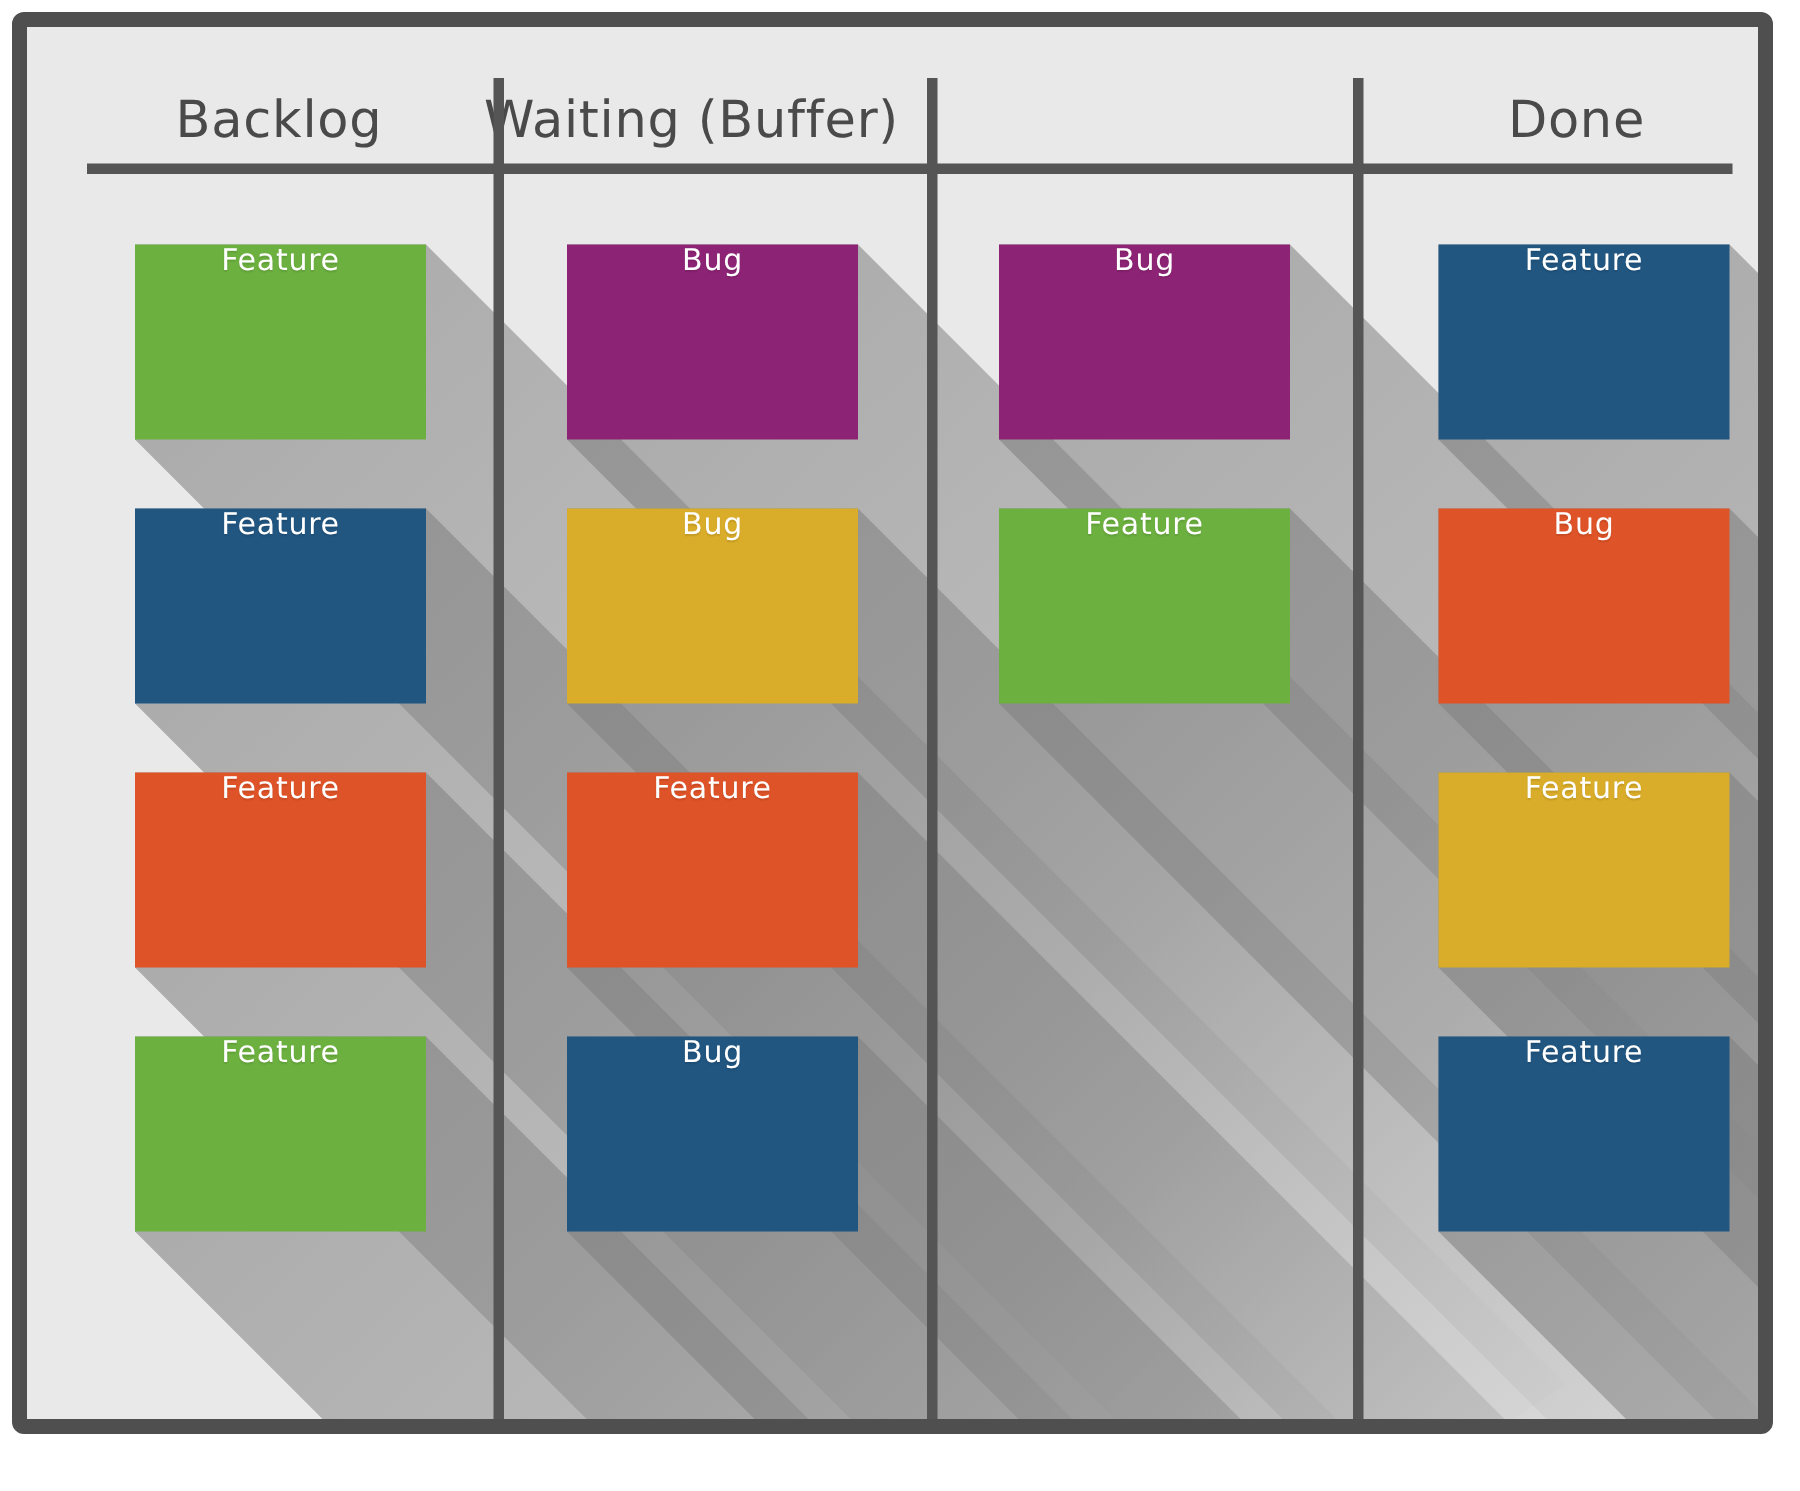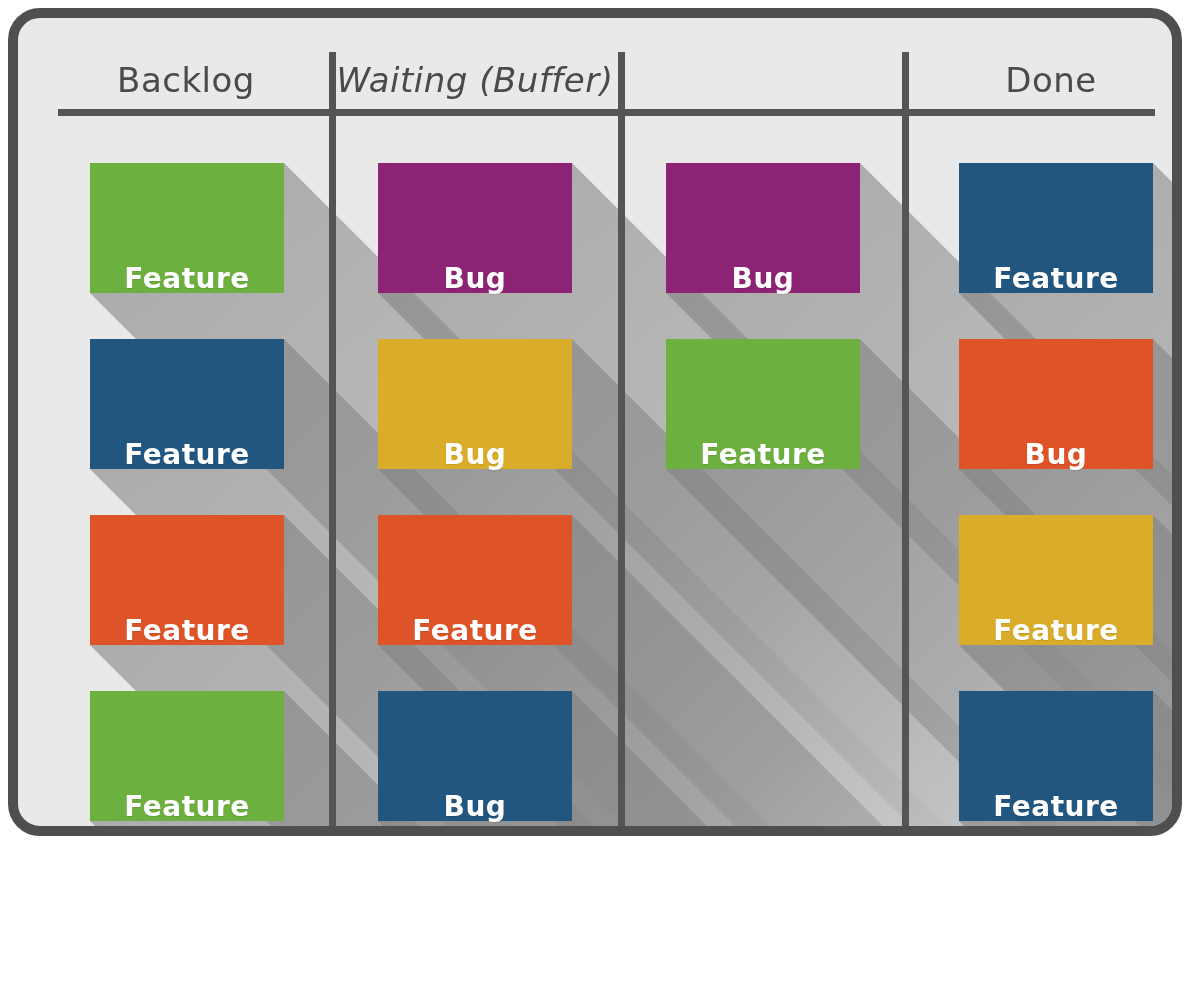--- a/index.html
+++ b/index.html
@@ -13,24 +13,24 @@
     height: 994px;
     overflow: hidden;
     font-family: "DejaVu Sans", sans-serif;
   }
 
   #board-frame {
     position: absolute;
     left: 8px;
     top: 8px;
     width: 1174px;
-    height: 828px;
+    height: 948px;
     box-sizing: border-box;
     border: 10px solid #4F4F4F;
-    border-radius: 32px;
+    border-radius: 8px;
     background: #E9E9E9;
     overflow: hidden;
   }
 
   #board-inner {
     position: absolute;
     left: 0;
     top: 0;
     width: 1154px;
     height: 948px;
@@ -78,26 +78,26 @@
     height: 898px;
     background: #555555;
   }
 
   
   .card {
     position: absolute;
     width: 194px;
     height: 130px;
     display: flex;
-    align-items: flex-end;
+    align-items: flex-start;
     justify-content: center;
     color: #FFFFFF;
     font-family: "DejaVu Sans", sans-serif;
-    font-size: 28px;
-    font-weight: 700;
+    font-size: 20px;
+    font-weight: 400;
     letter-spacing: 0.5px;
     box-sizing: border-box;
   }
   .card-label {
     display: block;
     line-height: 1;
     text-shadow: 0 1px 1px rgba(0,0,0,0.10);
   }
 </style>
 </head>
@@ -129,21 +129,21 @@
           <polygon points="941,145 1135,145 1895,905 1701,1035 941,275" fill="url(#longShadowGrad)"></polygon>
           <polygon points="941,321 1135,321 1895,1081 1701,1211 941,451" fill="url(#longShadowGrad)"></polygon>
           <polygon points="941,497 1135,497 1895,1257 1701,1387 941,627" fill="url(#longShadowGrad)"></polygon>
           <polygon points="941,673 1135,673 1895,1433 1701,1563 941,803" fill="url(#longShadowGrad)"></polygon>
         </g>
     </svg>
 
     <div class="col-header" style="left: -32px; width: 400px;">
       <span>Backlog</span>
     </div>
-    <div class="col-header" style="left: 257px; width: 400px; font-style: italic;">
+    <div class="col-header" style="left: 243px; width: 400px;">
       <span>Waiting (Buffer)</span>
     </div>
     <div class="col-header" style="left: 833px; width: 400px;">
       <span>Done</span>
     </div>
 
     <div class="header-rule" style="left: 40px; top: 91px; width: 1097px; height: 7px; background: rgb(85, 85, 85);"></div>
 
     <div class="col-divider" style="left: 311px; background: rgb(85, 85, 85);"></div>
     <div class="col-divider" style="left: 600px; background: rgb(85, 85, 85);"></div>

